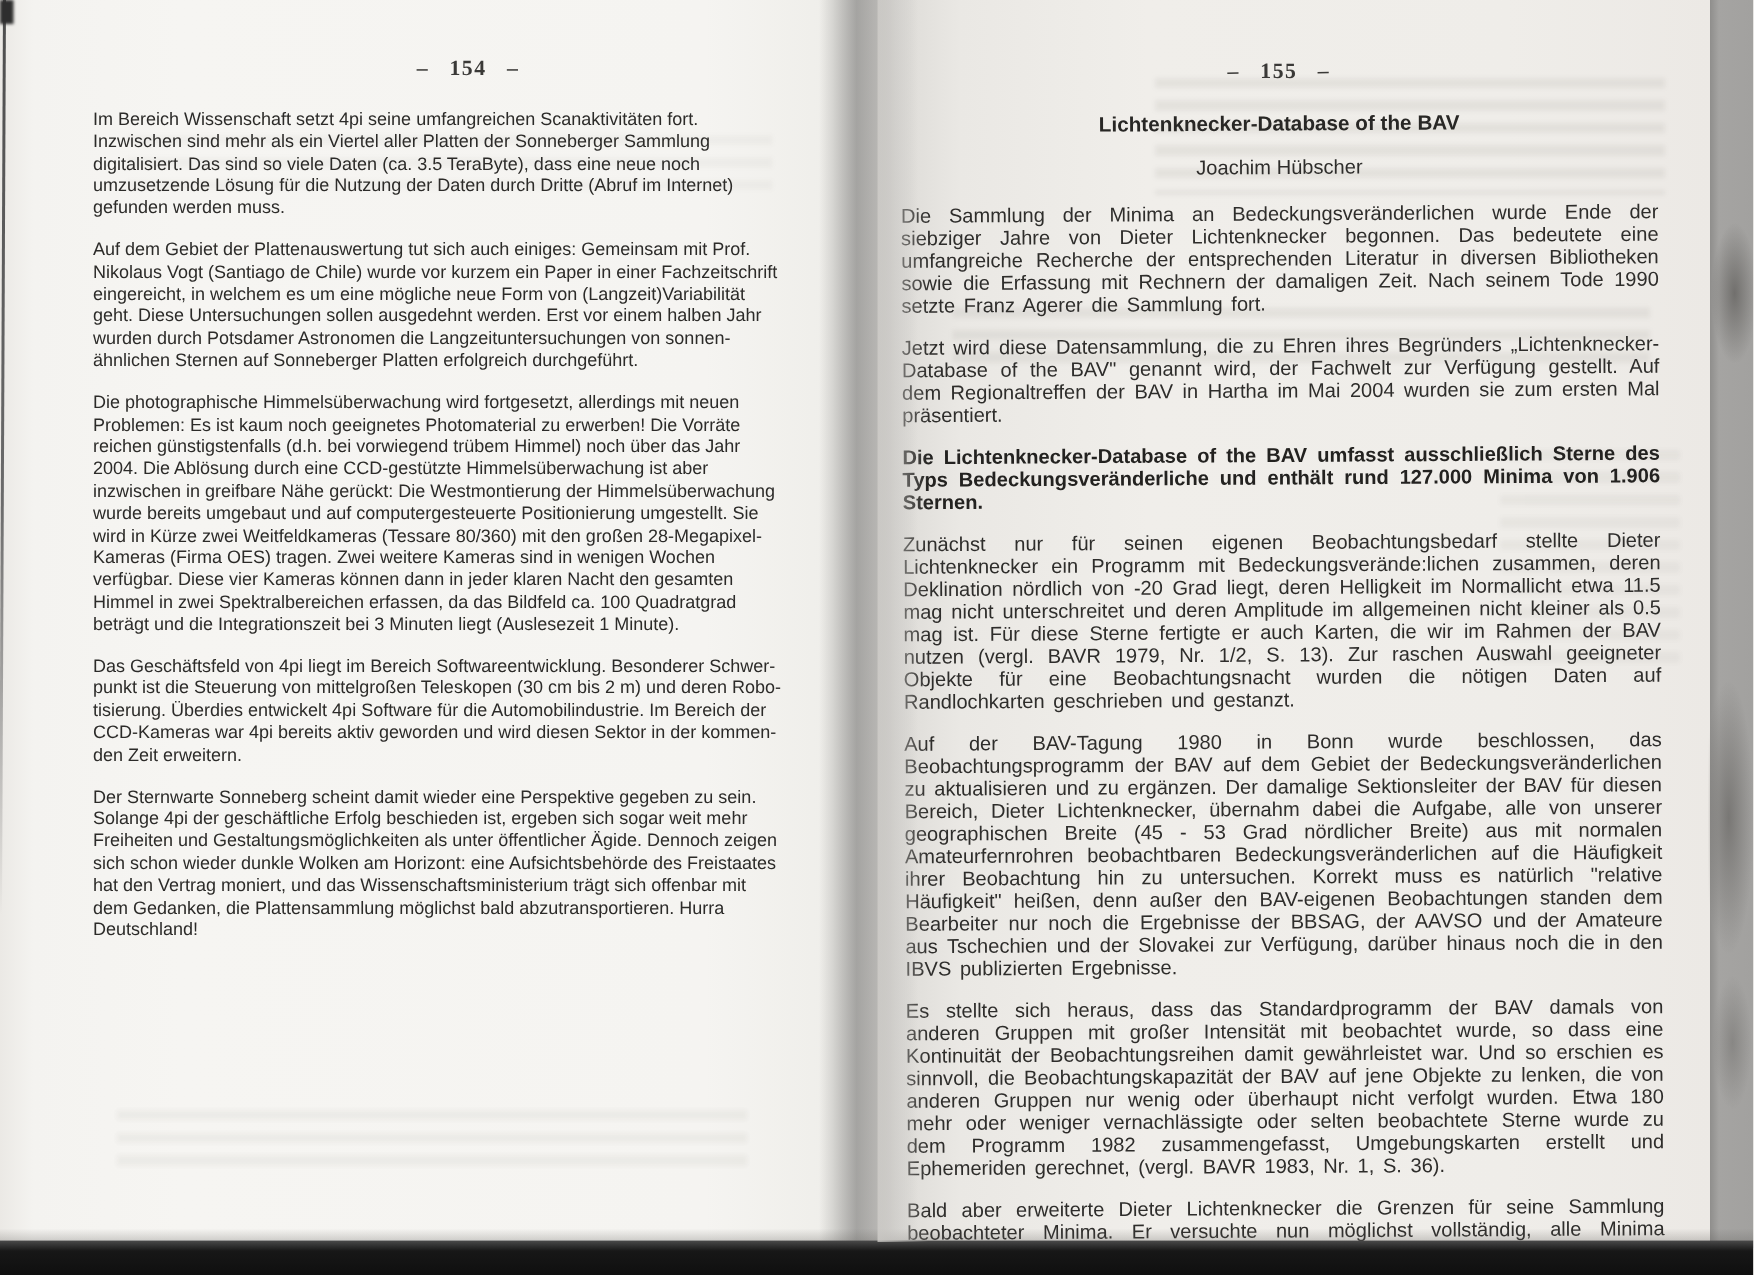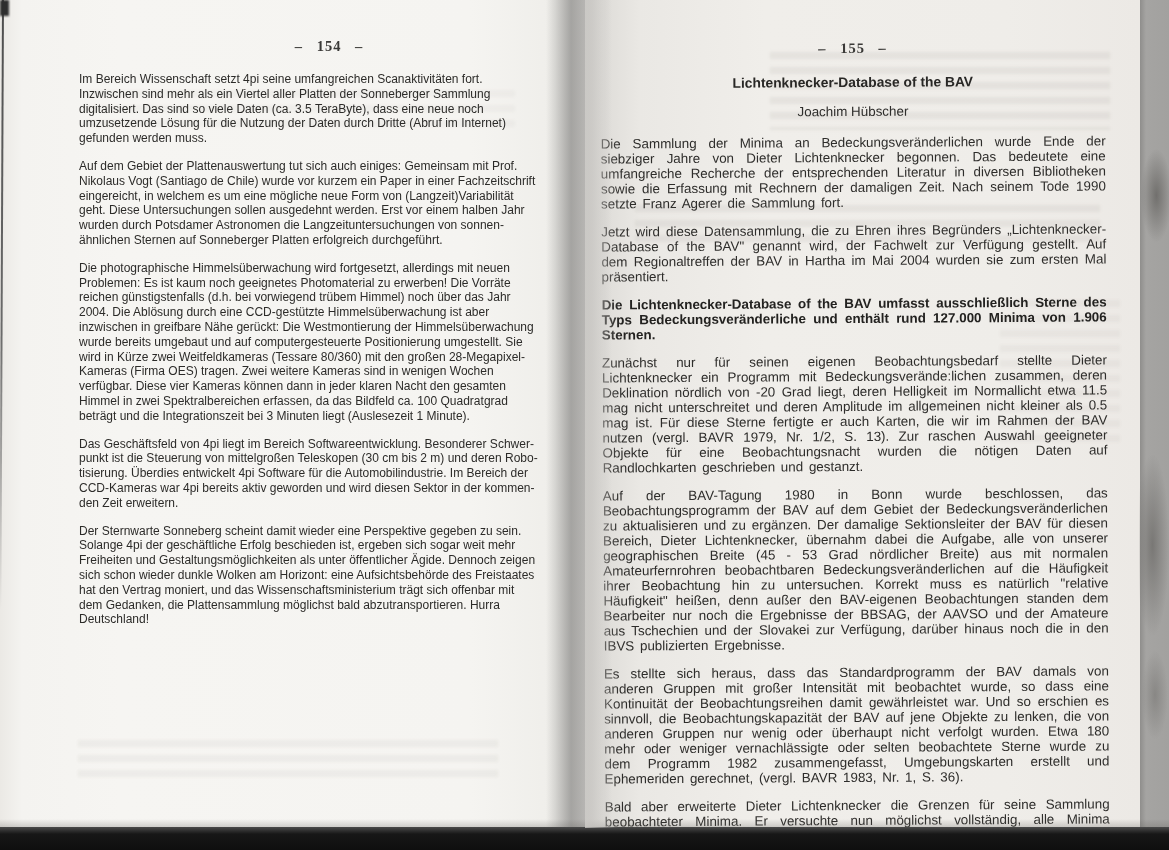--- a/index.html
+++ b/index.html
@@ -87,21 +87,21 @@
     filter: blur(1.4px);
   }
   .bleed-r1 { left: 770px; top: 52px;  width: 340px; height: 78px; }
   .bleed-r2 { left: 635px; top: 205px; width: 465px; height: 40px; }
   .bleed-r3 { left: 1000px; top: 300px; width: 120px; height: 150px; opacity: .7; }
   .bleed-l1 { left: 85px;  top: 90px;  width: 430px; height: 42px; opacity: .55; }
   .bleed-l2 { left: 78px;  top: 740px; width: 420px; height: 38px; opacity: .8; }
 
   
   .left-content {
-    position: absolute; left: 79px; top: 38px;
+    position: absolute; left: 62px; top: 38px;
     width: 500px; color: #2c2b29; z-index: 2;
   }
   .right-content {
     position: absolute; left: 600px; top: 40px;
     width: 505px; color: #2e2d2b; z-index: 2;
     transform: rotate(-0.35deg); transform-origin: 50% 0;
   }
   .page-num {
     text-align: center; font-size: 14.5px; font-weight: bold;
     color: #3a3937; letter-spacing: 1px; word-spacing: 9px;

